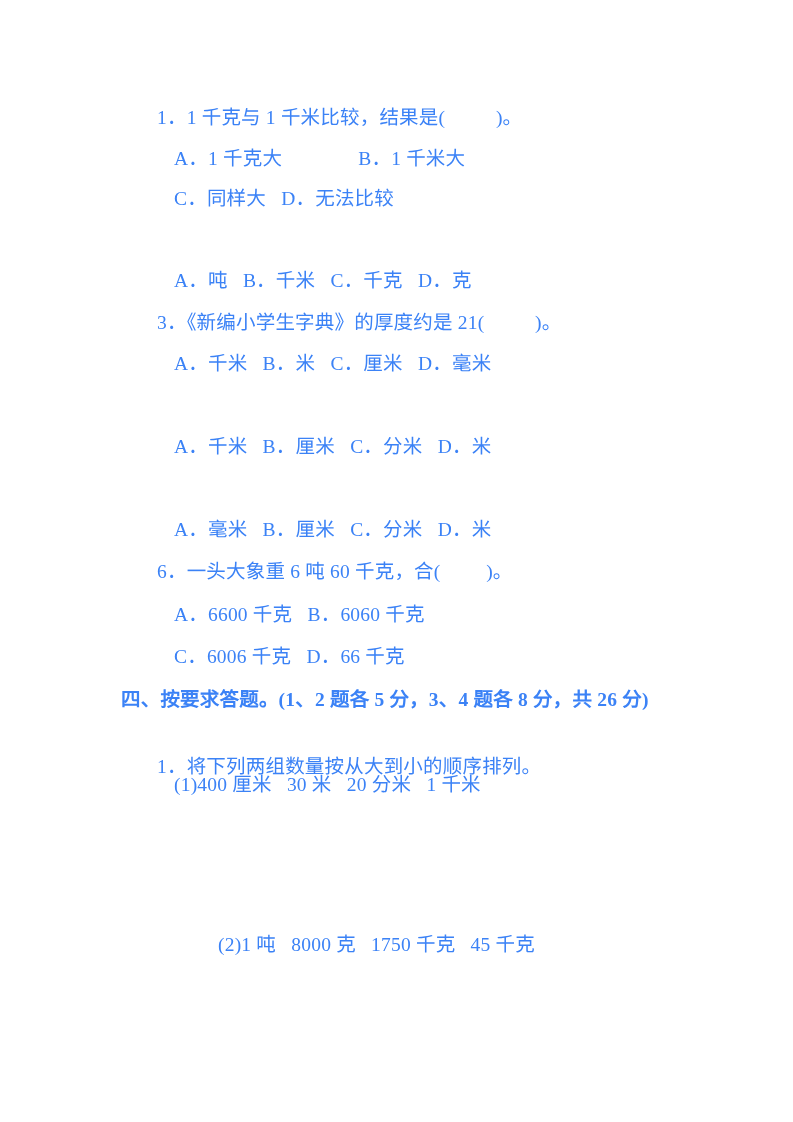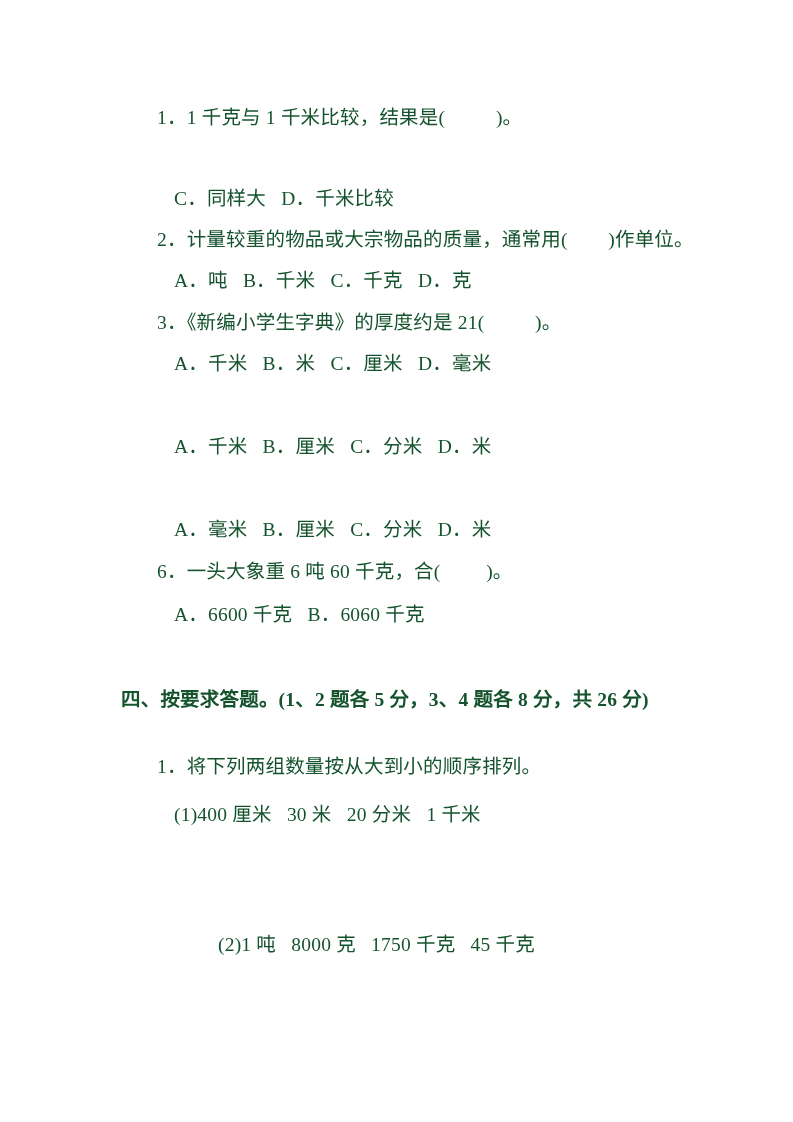--- a/index.html
+++ b/index.html
@@ -24,21 +24,21 @@
     padding: 0;
   }
 
   
   .line {
     position: absolute;
     white-space: pre;
     font-size: 19.5px;
     line-height: 26px;
     letter-spacing: 0.2px;
-    color: #14532d;
+    color: #3b82f6;
   }
 
   
   .q-stem   { left: 157px; }
   
   .q-opts   { left: 174px; }
   
   .section-heading {
     left: 121px;
     font-size: 19.5px;
@@ -54,39 +54,40 @@
     width: 500px;
     background: transparent;
   }
 </style>
 </head>
 <body>
 
 <div class="page">
 
   <div class="line q-stem" style="top:105px;">1．1 千克与 1 千米比较，结果是(          )。</div>
-  <div class="line q-opts" style="top:186px;">C．同样大   D．千米比较</div>
+  <div class="line q-opts" style="top:146px;">A．1 千克大               B．1 千米大</div>
+  <div class="line q-opts" style="top:186px;">C．同样大   D．无法比较</div>
 
-  <div class="line q-stem" style="top:227px;">2．计量较重的物品或大宗物品的质量，通常用(        )作单位。</div>
   <div class="line q-opts" style="top:268px;">A．吨   B．千米   C．千克   D．克</div>
 
   <div class="line q-stem" style="top:310px;">3．《新编小学生字典》的厚度约是 21(          )。</div>
   <div class="line q-opts" style="top:351px;">A．千米   B．米   C．厘米   D．毫米</div>
 
   <div class="line q-opts" style="top:434px;">A．千米   B．厘米   C．分米   D．米</div>
 
   <div class="line q-opts" style="top:517px;text-align:right;">A．毫米   B．厘米   C．分米   D．米</div>
 
   <div class="line q-stem" style="top:559px;">6．一头大象重 6 吨 60 千克，合(         )。</div>
   <div class="line q-opts" style="top:602px;">A．6600 千克   B．6060 千克</div>
+  <div class="line q-opts" style="top:644px;">C．6006 千克   D．66 千克</div>
 
   <div class="line section-heading" style="top:687px;">四、按要求答题。(1、2 题各 5 分，3、4 题各 8 分，共 26 分)</div>
 
   <div class="line q-stem" style="top:754px;">1．将下列两组数量按从大到小的顺序排列。</div>
-  <div class="line sub-item" style="top:802px;">(1)400 厘米   30 米   20 分米   1 千米</div>
+  <div class="line sub-item" style="top:772px;">(1)400 厘米   30 米   20 分米   1 千米</div>
 
   <div class="answer-space" style="top:805px; height:125px;"></div>
 
   <div class="line sub-item" style="top:932px;margin-left:44px;">(2)1 吨   8000 克   1750 千克   45 千克</div>
 
   <div class="answer-space" style="top:968px; height:140px;"></div>
 
 </div>
 
 </body></html>

